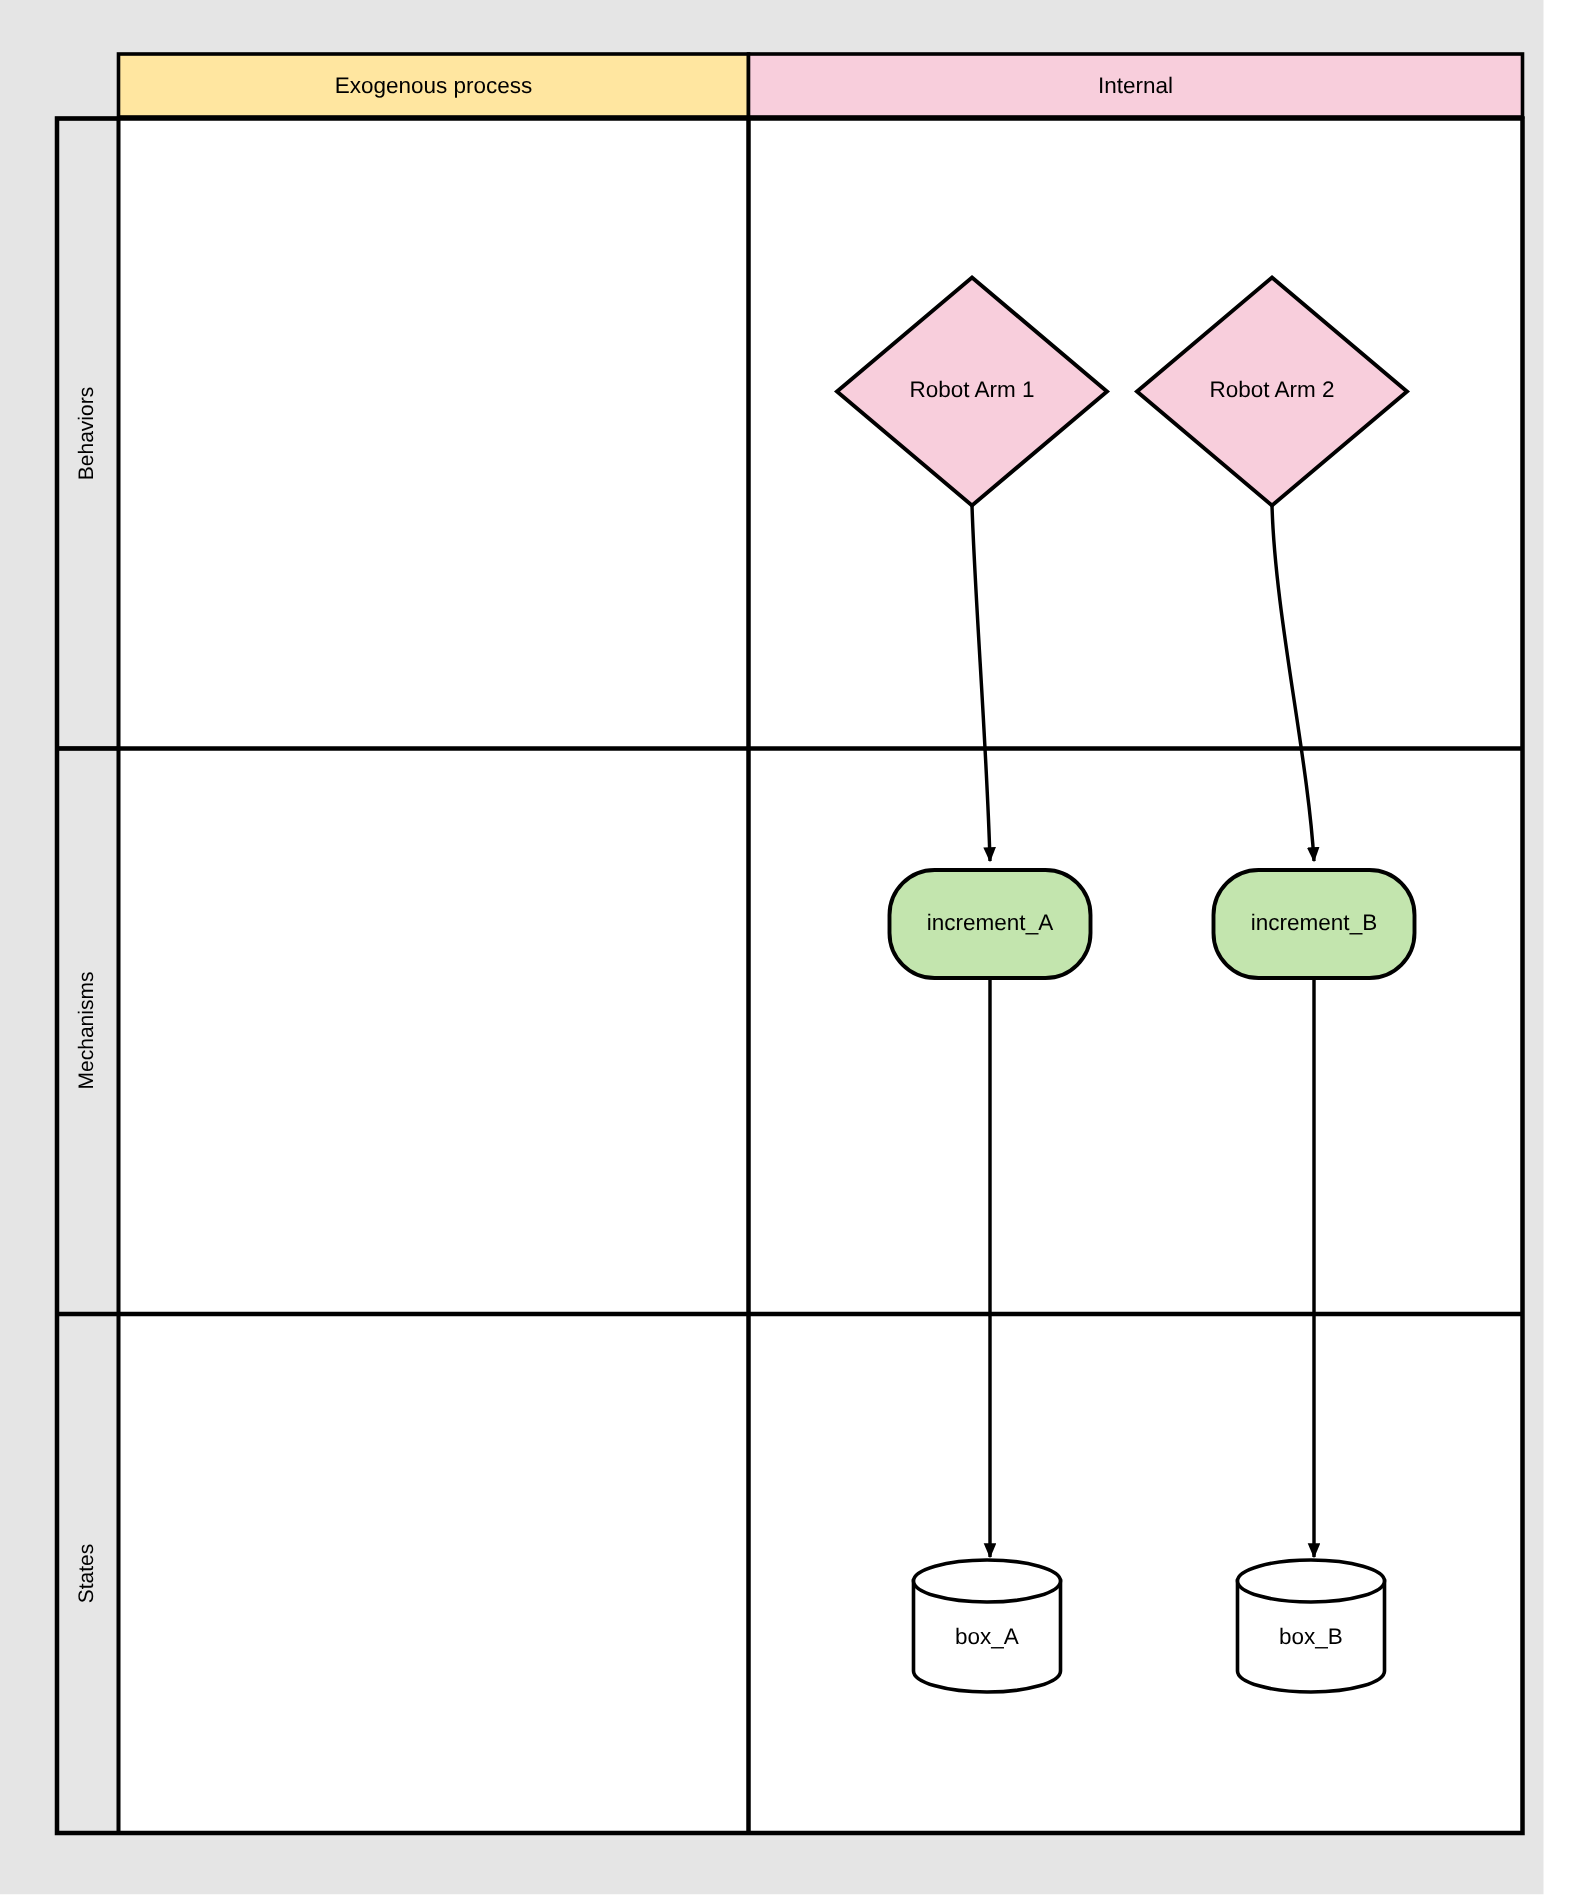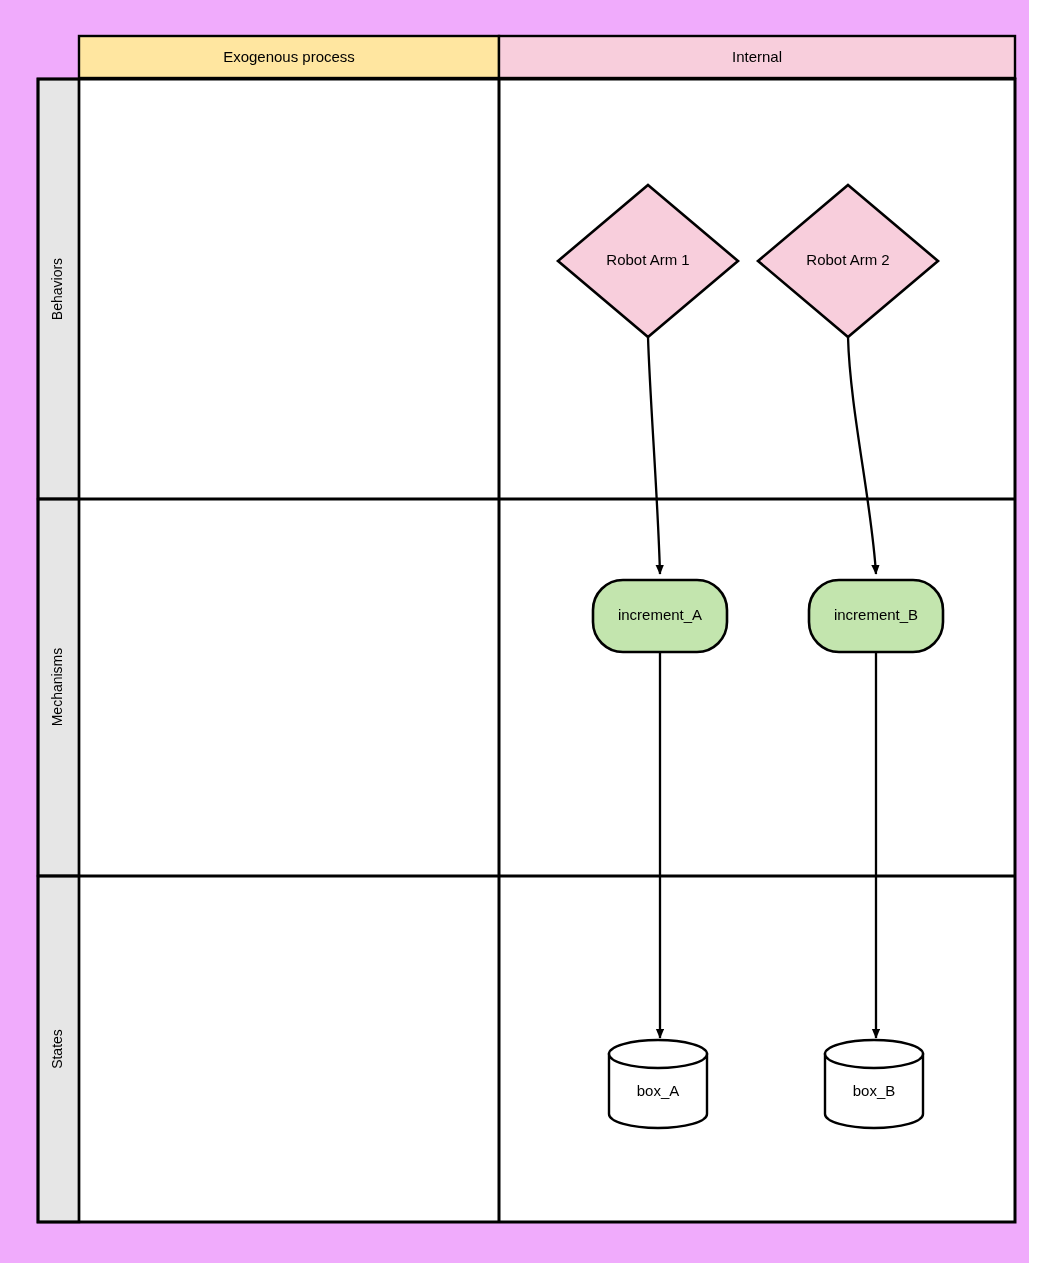--- a/index.html
+++ b/index.html
@@ -11,21 +11,21 @@
   body {
     font-family: "Liberation Sans", sans-serif;
     width: 1057px;
     height: 1263px;
     overflow: hidden;
   }
   #canvas {
     position: relative;
     width: 1029px;
     height: 1263px;
-    background: #f0abfc;
+    background: #e5e5e5;
     text-decoration: underline;
   }
   #diagram-svg {
     position: absolute;
     left: 0;
     top: 0;
     width: 1057px;
     height: 1263px;
   }
   .node-label {

